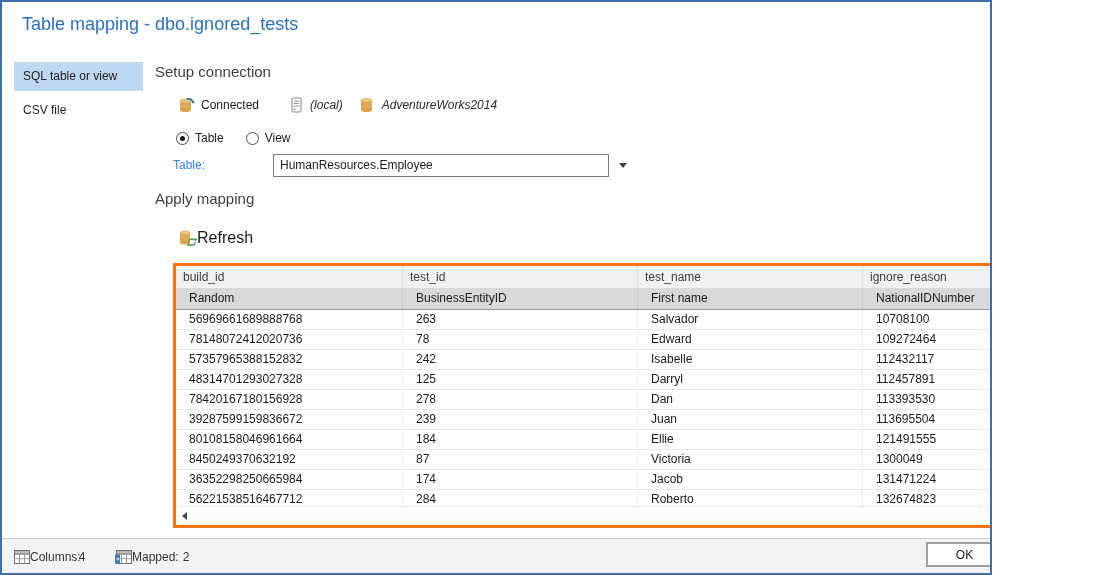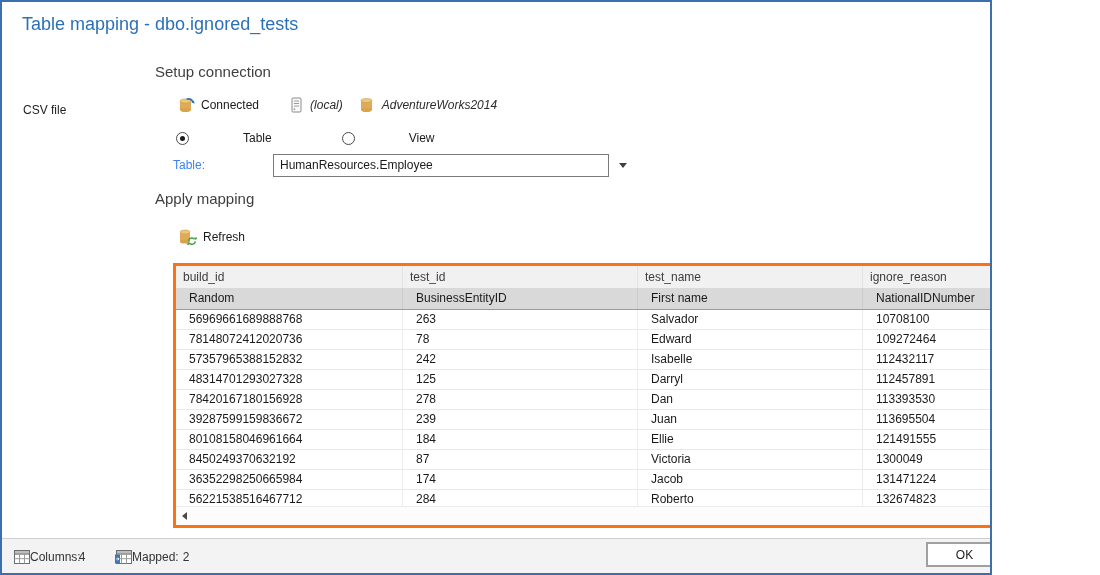--- a/index.html
+++ b/index.html
@@ -27,37 +27,37 @@
   .setup-heading { left:155px; top:63px; }
   .apply-heading { left:155px; top:190px; }
 
   
   .conn-row { position:absolute; left:178px; top:97px; display:flex; align-items:center; font-size:12px; color:#1a1a1a; }
   .conn-row .lbl { margin-left:6px; }
   .conn-row .it { font-style:italic; color:#2b2b2b; }
   .sp-a { width:32px; } .sp-b { width:8px; } .sp-c { width:16px; }
 
   
-  .radio-row { position:absolute; left:176px; top:131px; display:flex; align-items:center; font-size:12px; color:#1a1a1a;gap:48px; }
+  .radio-row { position:absolute; left:176px; top:131px; display:flex; align-items:center; font-size:12px; color:#1a1a1a; }
   .radio { width:13px; height:13px; border:1px solid #4a4a4a; border-radius:50%; background:#fff;
            display:inline-flex; align-items:center; justify-content:center; }
   .radio.checked::after { content:''; width:5px; height:5px; border-radius:50%; background:#1a1a1a; }
   .radio-lbl { margin:0 22px 0 6px; }
 
   
   .field-label { position:absolute; left:173px; top:158px; font-size:12px; color:#3b82f6; }
   .combobox { position:absolute; left:273px; top:154px; width:336px; height:23px; border:1px solid #7a7a7a;
               background:#fff; font-size:12px; color:#1a1a1a; line-height:21px; padding-left:6px; }
   .combo-drop { position:absolute; left:611px; top:154px; width:24px; height:23px; display:flex;
                 align-items:center; justify-content:center; cursor:default; }
   .tri-dn { width:0; height:0; border-left:4px solid transparent; border-right:4px solid transparent; border-top:5px solid #404040; }
 
   
-  .refresh { position:absolute; left:179px; top:229px; display:flex; align-items:center; gap:6px;
-             font-size:12px; color:#1a1a1a; cursor:default; }
+  .refresh { position:absolute; left:179px; top:229px; display:flex; align-items:center; gap:0;
+             font-size:16px; color:#1a1a1a; cursor:default; }
 
   
   .grid { position:absolute; left:173px; top:263px; width:917px; height:265px; border:3px solid #f97316; background:#fff; }
   .grid-content { position:absolute; left:0; top:0; width:898px; }
   .row { display:flex; }
   .cell { overflow:hidden; white-space:nowrap; }
   .c0 { width:227px; } .c1 { width:235px; } .c2 { width:225px; } .c3 { flex:1; }
   .hdr1 { background:#f1f1f1; height:22px; }
   .hdr1 .cell { line-height:22px; padding-left:7px; font-size:12px; color:#3d3d3d; border-right:1px solid #e3e3e3; }
   .hdr2 { background:#d9d9d9; height:22px; border-bottom:1px solid #9b9b9b; }
@@ -97,20 +97,23 @@
 </style>
 </head>
 <body>
 
 <div class="dialog">
 
   <div class="title">Table mapping - dbo.ignored_tests</div>
   <div class="help-btn">?</div>
   <div class="close-btn">×</div>
 
+  <div class="tab tab-1 selected">
+    <span>SQL table or view</span>
+  </div>
   <div class="tab tab-2">
     <span>CSV file</span>
   </div>
 
   <div class="section-heading setup-heading">Setup connection</div>
 
   <div class="conn-row">
     <span>
       <svg width="17" height="16" viewBox="0 0 17 16">
         <rect x="2" y="4" width="11" height="9" fill="#dfab57"></rect>

